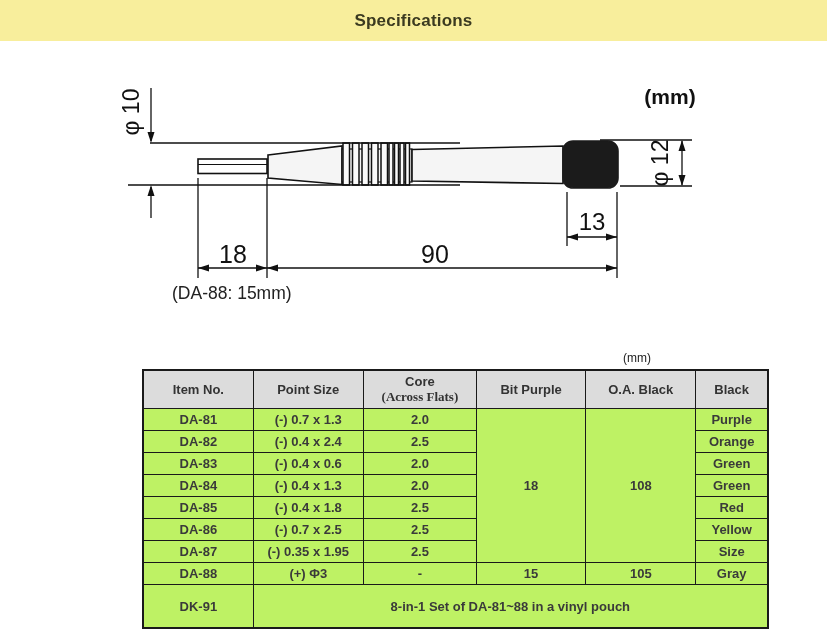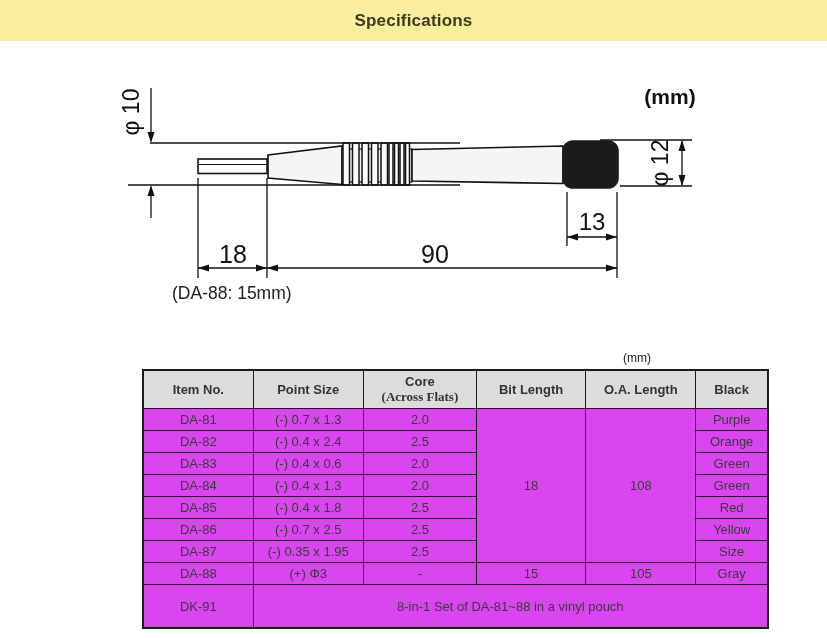--- a/index.html
+++ b/index.html
@@ -23,21 +23,21 @@
     font-size:13px;color:#3a3a3a;margin-left:41px;
   }
   table.spec td,table.spec th{
     border:1px solid #1a1a1a;text-align:center;vertical-align:middle;
     padding:0 2px;overflow:hidden;white-space:nowrap;
   }
   table.spec th{
     background:#dcdcdc;height:37px;font-weight:bold;font-size:13px;color:#333;
   }
   table.spec th .sub{font-weight:bold;font-family:Liberation Serif, serif;}
-  table.spec td{height:21px;background:#d946ef;}
+  table.spec td{height:21px;background:#bef264;font-weight:bold;}
   table.spec tr.set-row td{height:42px;}
   .col-item{width:110px}.col-point{width:110px}.col-core{width:113px}
   .col-bit{width:109px}.col-oa{width:110px}.col-color{width:72px}
 </style>
 </head>
 <body>
 
 <div class="canvas">
 
   <div class="titlebar">
@@ -133,22 +133,22 @@
         <col class="col-color">
     </colgroup>
     <thead>
       <tr>
         <th>Item No.</th>
         <th>Point Size</th>
         <th>
           <div>Core</div>
           <div class="sub">(Across Flats)</div>
         </th>
-        <th>Bit Length</th>
-        <th>O.A. Length</th>
+        <th>Bit Purple</th>
+        <th>O.A. Black</th>
         <th>Black</th>
       </tr>
     </thead>
     <tbody>
       <tr>
         <td>DA-81</td>
         <td>(-) 0.7 x 1.3</td>
         <td>2.0</td>
         <td rowspan="7">18</td>
         <td rowspan="7">108</td>

